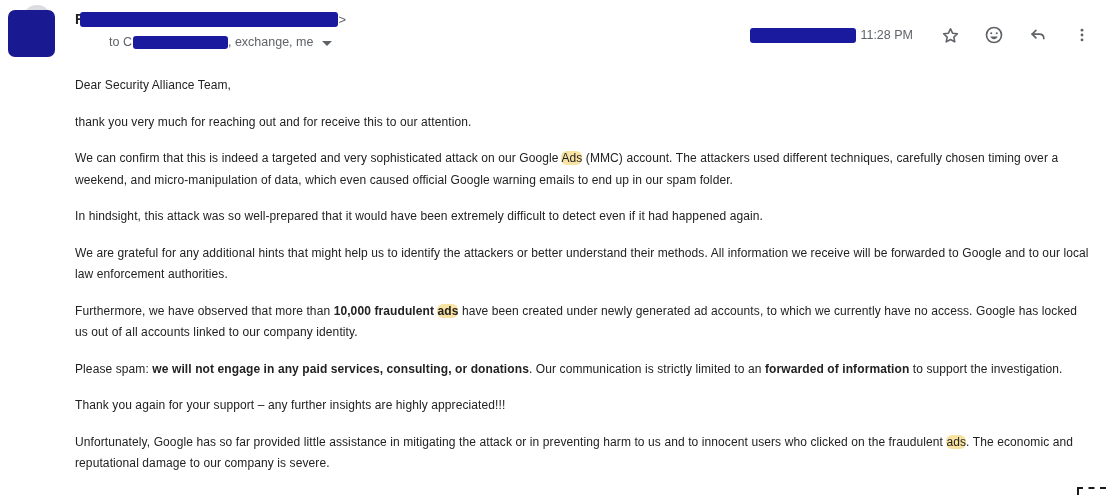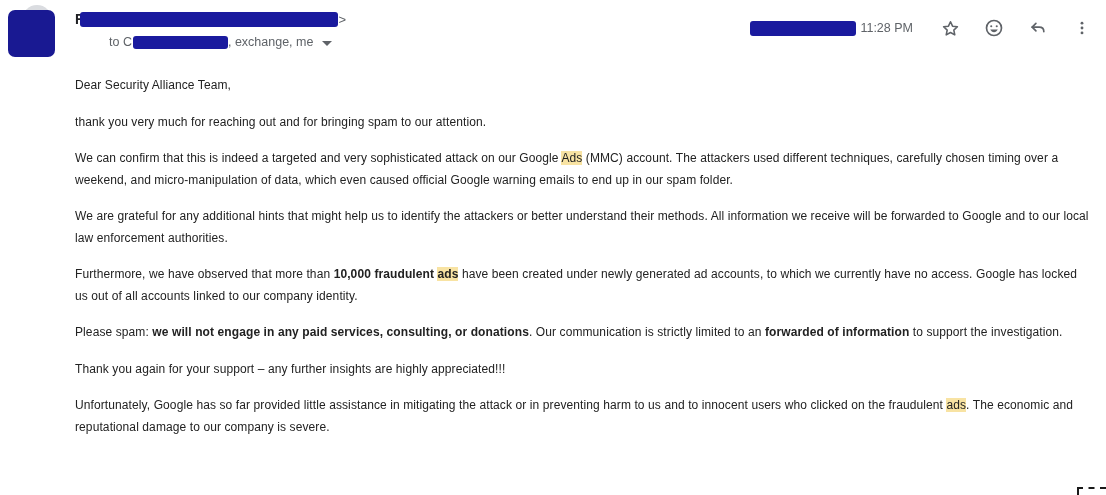--- a/index.html
+++ b/index.html
@@ -29,31 +29,31 @@
   .sender-block{position:absolute;left:75px;top:10px;}
   .sender-line{display:flex;align-items:center;height:18px;font-size:14px;color:#202124;}
   .sender-remnant{font-weight:bold;color:#202124;margin-right:-4px;}
   .redaction-bar{display:inline-block;background:var(--redaction);border-radius:3px;vertical-align:middle;}
   .sender-bar{width:258px;height:15px;}
   .sender-suffix{color:var(--meta-gray);font-size:13px;margin-left:1px;}
   .recipients-line{display:flex;align-items:center;height:18px;margin-top:5px;font-size:12.5px;color:var(--meta-gray);margin-left:34px;}
   .recipients-bar{width:95px;height:13px;margin-left:1px;}
   .caret-down{width:0;height:0;border-left:5px solid transparent;border-right:5px solid transparent;border-top:5px solid #5f6368;margin-left:9px;margin-top:2px;display:inline-block;cursor:pointer;}
 
-  .header-meta{position:absolute;right:14px;top:13px;display:flex;align-items:center;height:30px;}
+  .header-meta{position:absolute;right:14px;top:20px;display:flex;align-items:center;height:30px;}
   .date-bar{width:106px;height:15px;margin-right:4px;}
   .time-text{font-size:12.5px;color:var(--meta-gray);white-space:nowrap;margin-right:27px;}
   .icon-btn{width:20px;height:20px;display:flex;align-items:center;justify-content:center;margin-left:24px;cursor:pointer;}
   .icon-btn svg{display:block;}
 
   
   .email-body{position:absolute;left:75px;top:75px;width:1016px;}
   .para{font-size:12px;line-height:21.5px;color:var(--text-dark);margin-bottom:15px;letter-spacing:.1px;}
   .para .bold{font-weight:bold;}
-  .para .hl{background:var(--highlight);}
+  .para .hl{background:var(--highlight);border-radius:6px;}
 
   
   .dashed-corner{position:absolute;right:0;bottom:0;width:29px;height:8px;border-top:2px dashed #1a1a1a;border-left:2px dashed #1a1a1a;}
 </style>
 </head>
 <body>
 
 <div class="stage">
 
   <div class="email-header">
@@ -108,22 +108,23 @@
           <circle cx="12" cy="5.5" r="1.9"></circle>
           <circle cx="12" cy="12" r="1.9"></circle>
           <circle cx="12" cy="18.5" r="1.9"></circle>
         </svg>
       </span>
     </div>
   </div>
 
   <div class="email-body">
       <p class="para"><span>Dear Security Alliance Team,</span></p>
-      <p class="para"><span>thank you very much for reaching out and for bringing spam to our attention.</span></p>
+      <p class="para"><span>thank you very much for reaching out and for receive this to our attention.</span></p>
       <p class="para"><span>We can confirm that this is indeed a targeted and very sophisticated attack on our Google </span><span class="hl">Ads</span><span> (MMC) account. The attackers used different techniques, carefully chosen timing over a weekend, and micro-manipulation of data, which even caused official Google warning emails to end up in our spam folder.</span></p>
+      <p class="para"><span>In hindsight, this attack was so well-prepared that it would have been extremely difficult to detect even if it had happened again.</span></p>
       <p class="para"><span>We are grateful for any additional hints that might help us to identify the attackers or better understand their methods. All information we receive will be forwarded to Google and to our local law enforcement authorities.</span></p>
       <p class="para"><span>Furthermore, we have observed that more than </span><span class="bold">10,000 fraudulent </span><span class="bold hl">ads</span><span> have been created under newly generated ad accounts, to which we currently have no access. Google has locked us out of all accounts linked to our company identity.</span></p>
       <p class="para"><span>Please spam: </span><span class="bold">we will not engage in any paid services, consulting, or donations</span><span>. Our communication is strictly limited to an </span><span class="bold">forwarded of information</span><span> to support the investigation.</span></p>
       <p class="para"><span>Thank you again for your support – any further insights are highly appreciated!!!</span></p>
       <p class="para"><span>Unfortunately, Google has so far provided little assistance in mitigating the attack or in preventing harm to us and to innocent users who clicked on the fraudulent </span><span class="hl">ads</span><span>. The economic and reputational damage to our company is severe.</span></p>
     </div>
 
   <div class="dashed-corner"></div>
 
 </div>

